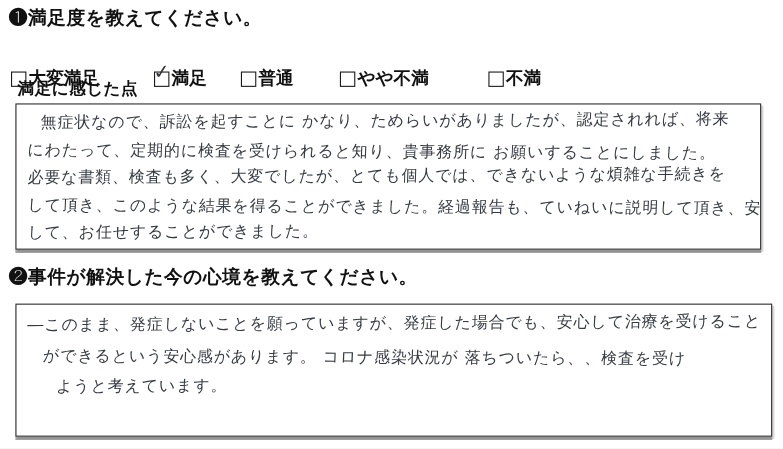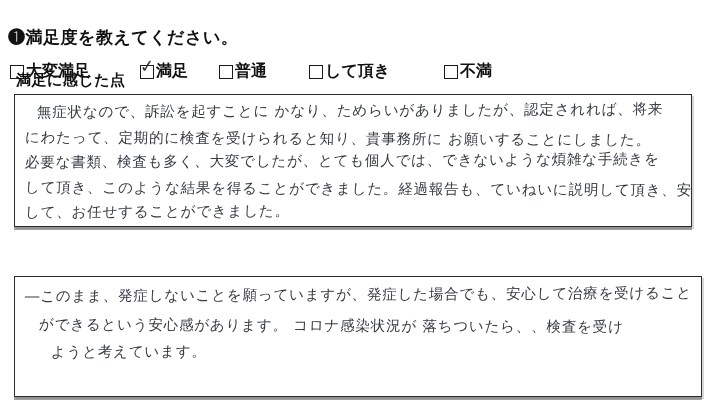--- a/index.html
+++ b/index.html
@@ -13,21 +13,21 @@
     color: #111111;
   }
   .q-heading {
     position: absolute;
     left: 8px;
     font-size: 17px;
     font-weight: 600;
     letter-spacing: 0.5px;
     white-space: nowrap;
   }
-  #q1-heading { top: 5px; margin-top: 21px; }
+  #q1-heading { top: 5px; }
   #q2-heading { top: 240px; }
 
   .option-row {
     position: absolute;
     top: 33px;
     left: 0;
     width: 712px;
     height: 24px;
   }
   .opt {
@@ -116,38 +116,39 @@
         <span class="check-mark">✓</span>
       </span>
       <span>満足</span>
     </span>
     <span class="opt" style="left:219px">
       <span class="cb"></span>
       <span>普通</span>
     </span>
     <span class="opt" style="left:309px">
       <span class="cb"></span>
-      <span>して頂き</span>
+      <span>やや不満</span>
     </span>
     <span class="opt" style="left:444px">
       <span class="cb"></span>
       <span>不満</span>
     </span>
   </div>
 
   <div class="answer-label">満足に感じた点</div>
 
   <div class="answer-box" id="answer-box-1">
     <div class="hw-line">無症状なので、訴訟を起すことに かなり、ためらいがありましたが、認定されれば、将来</div>
     <div class="hw-line">にわたって、定期的に検査を受けられると知り、貴事務所に お願いすることにしました。</div>
     <div class="hw-line">必要な書類、検査も多く、大変でしたが、とても個人では、できないような煩雑な手続きを</div>
     <div class="hw-line">して頂き、このような結果を得ることができました。経過報告も、ていねいに説明して頂き、安心</div>
     <div class="hw-line">して、お任せすることができました。</div>
   </div>
 
+  <div class="q-heading" id="q2-heading">❷事件が解決した今の心境を教えてください。</div>
 
   <div class="answer-box" id="answer-box-2">
     <div class="hw-line">―このまま、発症しないことを願っていますが、発症した場合でも、安心して治療を受けること</div>
     <div class="hw-line">ができるという安心感があります。 コロナ感染状況が 落ちついたら、、検査を受け</div>
     <div class="hw-line">ようと考えています。</div>
   </div>
 
 </div>
 
 </body></html>

